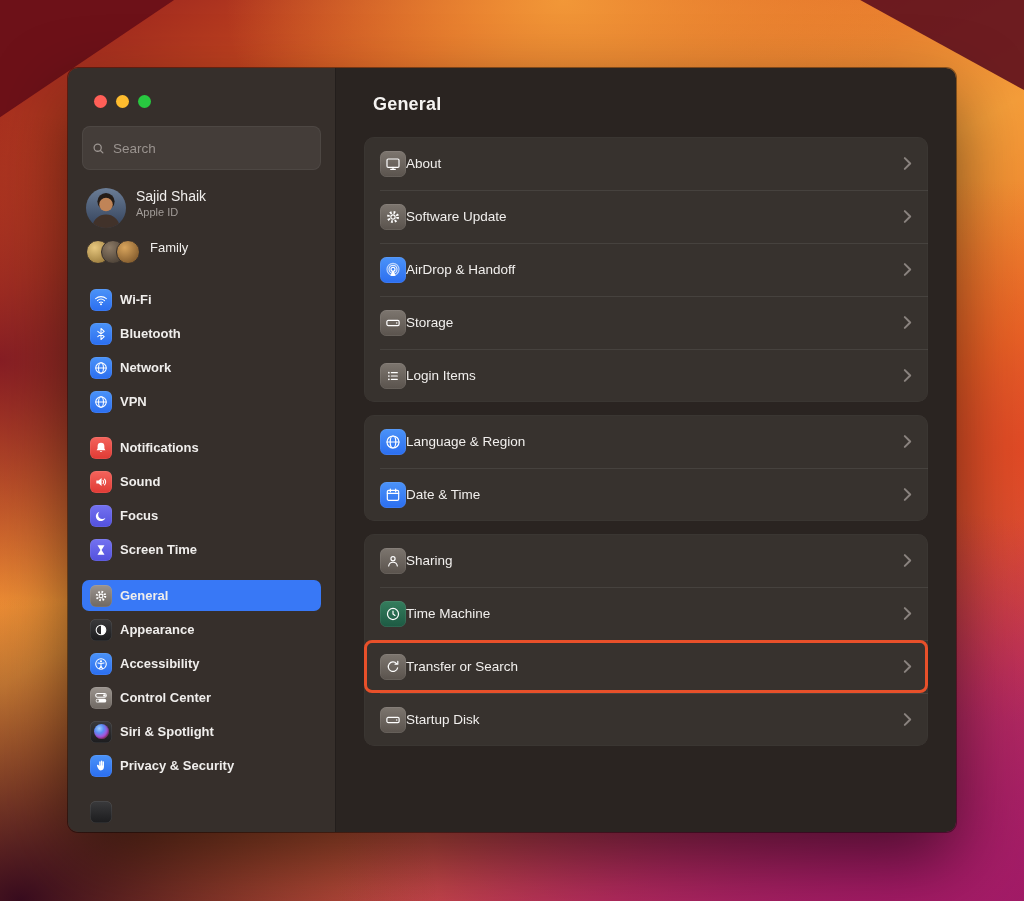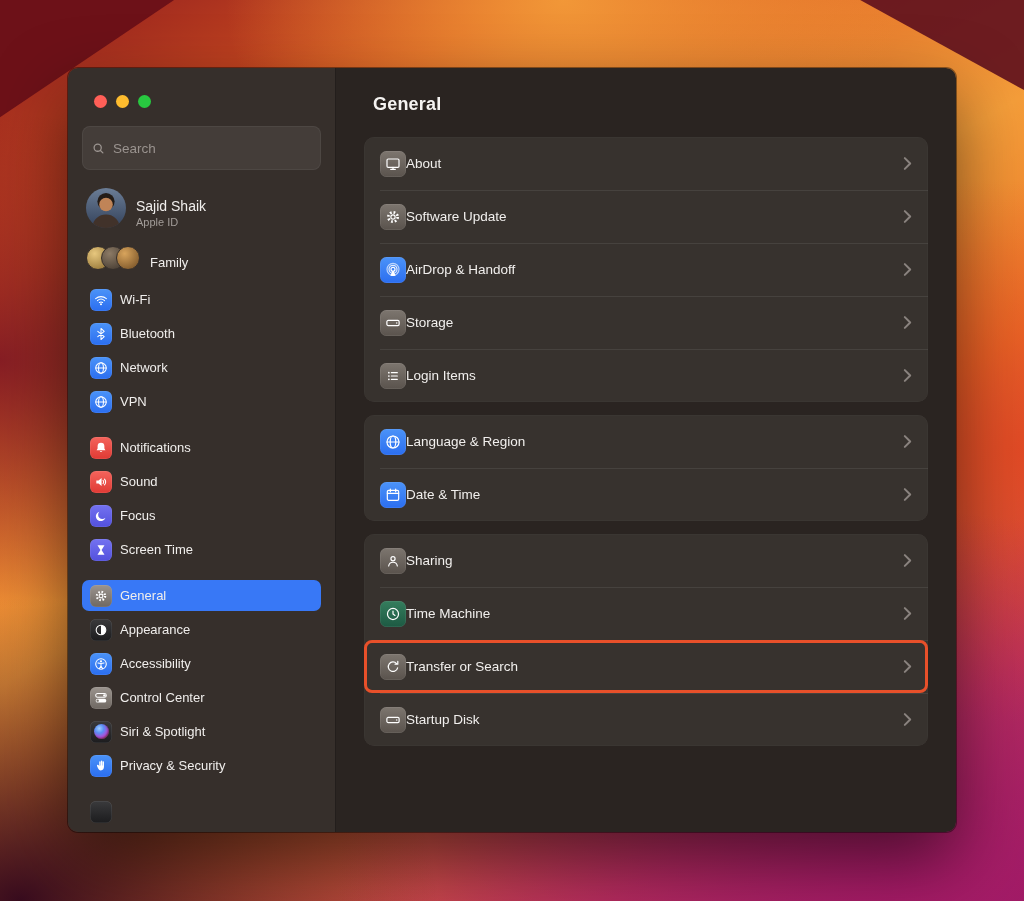--- a/index.html
+++ b/index.html
@@ -50,34 +50,34 @@
   .search{
     height:44px;border-radius:8px;background:rgba(255,255,255,.07);
     border:1px solid rgba(255,255,255,.05);
     display:flex;align-items:center;gap:6px;padding:0 9px;box-sizing:border-box;
   }
   .search input{
     flex:1;background:transparent;border:none;outline:none;
     color:#e4e1df;font-size:13.5px;font-family:inherit;min-width:0;
   }
   .search input::placeholder{color:#9a938f;}
-  .profile{display:flex;align-items:flex-end;gap:10px;margin:18px 0 0 4px;}
+  .profile{display:flex;align-items:flex-start;gap:10px;margin:18px 0 0 4px;}
   .avatar{width:40px;height:40px;border-radius:50%;overflow:hidden;flex:0 0 auto;}
   .pname{font-size:14px;color:#f0eeec;}
   .psub{font-size:11px;color:#a39d99;margin-top:2px;}
-  .family{display:flex;align-items:flex-end;gap:10px;margin:12px 0 0 4px;height:30px;}
+  .family{display:flex;align-items:flex-start;gap:10px;margin:12px 0 0 4px;height:30px;}
   .fam-avatars{display:flex;align-items:center;}
   .fam-c{width:24px;height:24px;border-radius:50%;border:1.5px solid #362f2b;box-sizing:border-box;}
   .fam-c + .fam-c{margin-left:-9px;}
   .fc1{background:radial-gradient(circle at 35% 30%,#e7c77e,#8a6b2e);}
   .fc2{background:radial-gradient(circle at 35% 30%,#8d7b66,#3c332b);}
   .fc3{background:radial-gradient(circle at 35% 30%,#d8a45c,#6e4a22);}
   .flabel{font-size:13px;color:#f0eeec;}
   .nav{margin-top:14px;}
-  .group{margin-bottom:15px;}
+  .group{margin-bottom:15px;font-weight:bold;}
   .group.partial{margin-bottom:0;margin-top:9px;}
   .sitem{
     display:flex;align-items:center;gap:8px;height:31px;margin-bottom:3px;
     padding:0 8px;border-radius:7px;cursor:default;
   }
   .sitem.selected{background:#3878f6;}
   .slabel{font-size:13px;color:#f0eeec;white-space:nowrap;}
   
   .tile{
     width:22px;height:22px;border-radius:6px;flex:0 0 auto;

